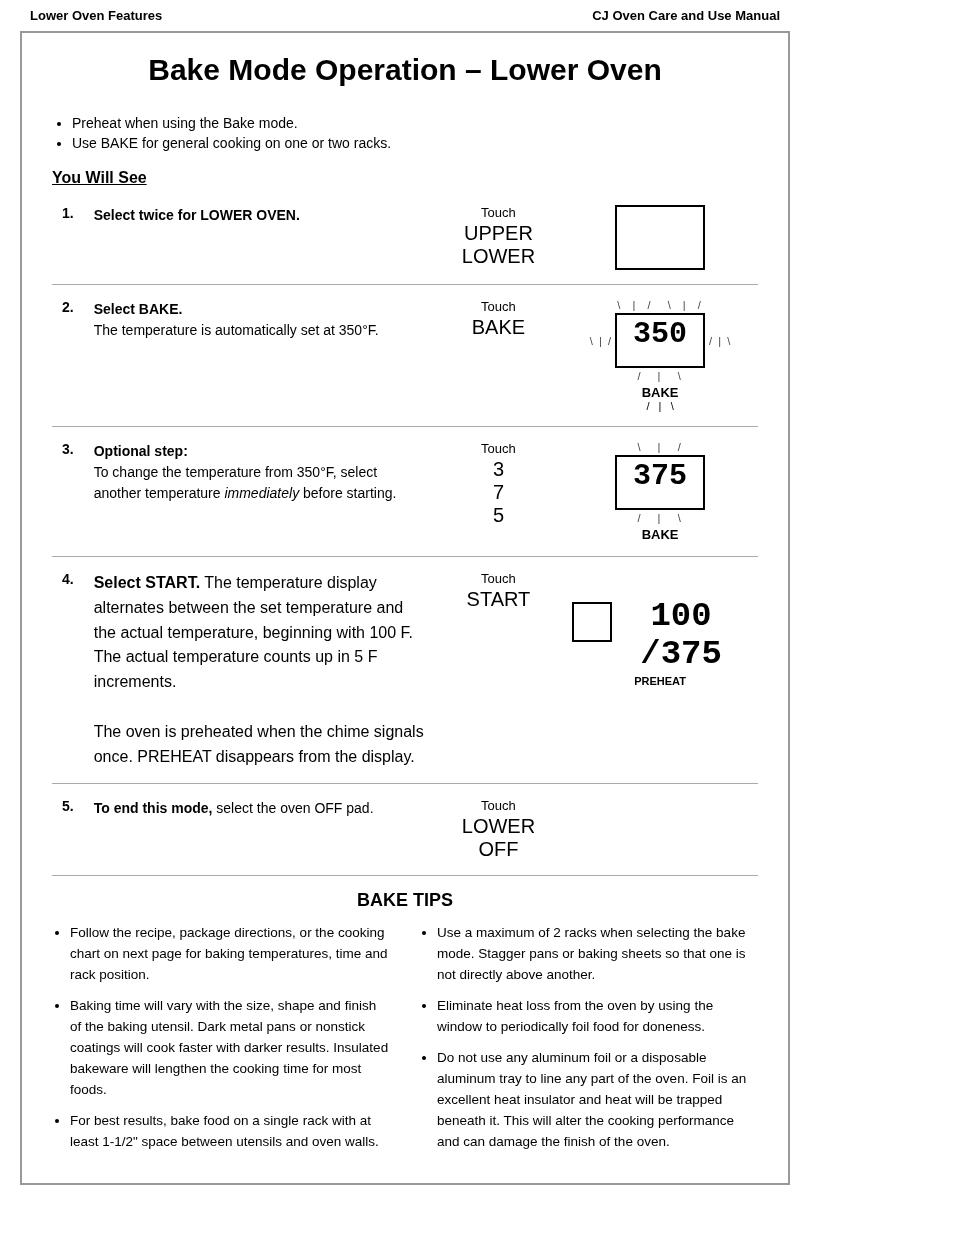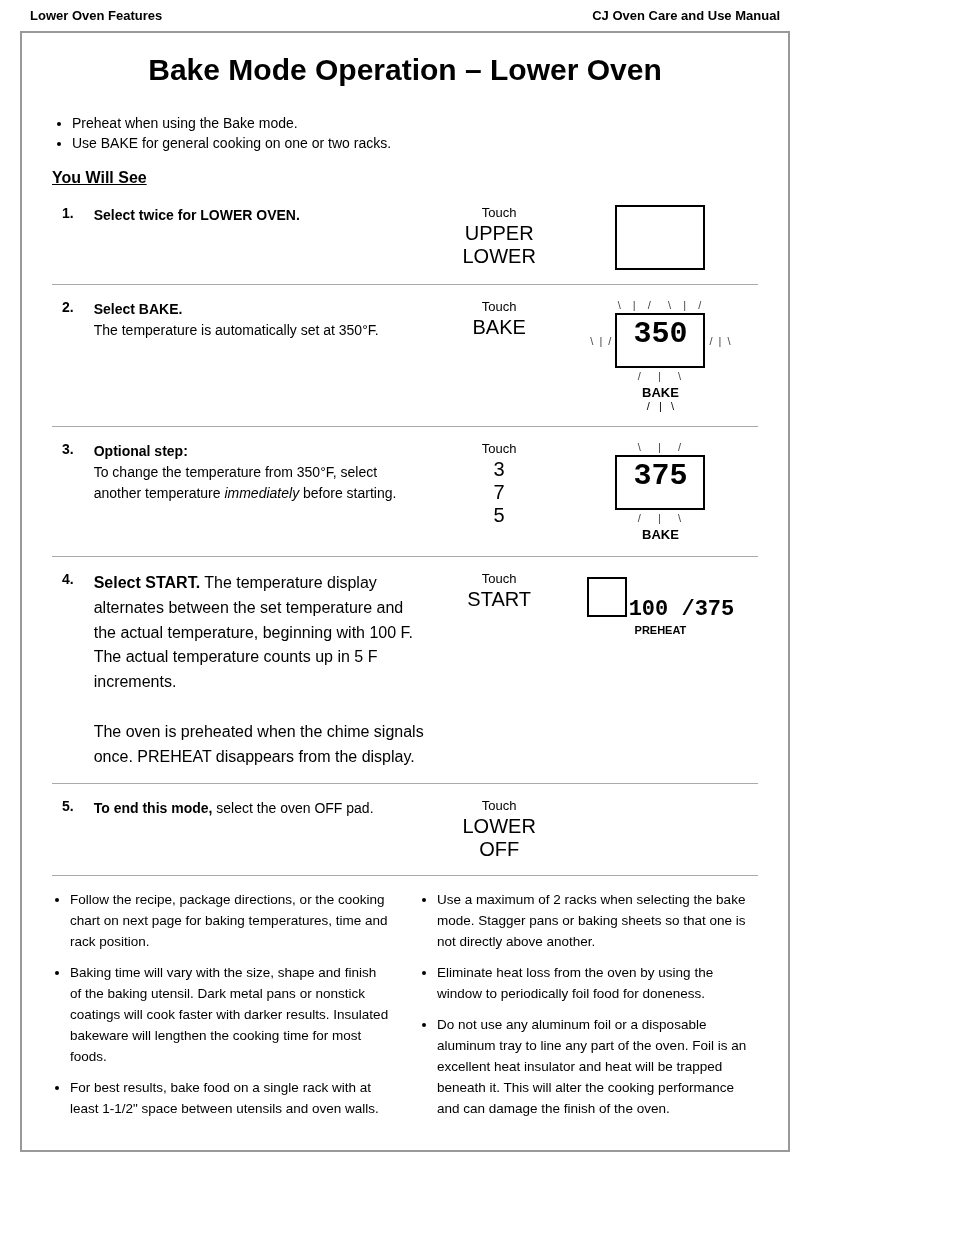--- a/index.html
+++ b/index.html
@@ -121,21 +121,21 @@
     .display-small-box {
       border: 2px solid #000;
       display: inline-block;
       padding: 6px 8px;
       font-size: 12px;
       background: #fff;
       min-width: 40px;
       min-height: 40px;
     }
     .preheat-numbers {
-      font-size: 22px;
+      font-size: 34px;
       font-weight: bold;
       font-family: 'Courier New', monospace;
       margin-top: 26px;
     }
     .preheat-sub {
       font-size: 11px;
       font-weight: bold;
       text-align: center;
       margin-top: 2px;
     }
@@ -308,20 +308,21 @@
           <span class="touch-word">Touch</span>
           <span class="touch-bold">LOWER</span>
           <span class="touch-bold">OFF</span>
         </td>
         <td class="step-see"></td>
       </tr>
     </tbody>
       </table>
 
     <div class="bake-tips-section">
+      <div class="bake-tips-title">BAKE TIPS</div>
       <div class="tips-columns">
         <div class="tips-col">
           <ul>
             <li>Follow the recipe, package directions, or the cooking chart on next page for baking temperatures,  time and rack position.</li>
             <li>Baking time will vary with the size, shape and finish of the baking utensil. Dark metal pans or nonstick coatings will cook faster with darker results. Insulated bakeware will lengthen the cooking time for most foods.</li>
             <li>For best results, bake food on a single rack with at least 1-1/2" space between utensils and oven walls.</li>
           </ul>
         </div>
         <div class="tips-col">
           <ul>

